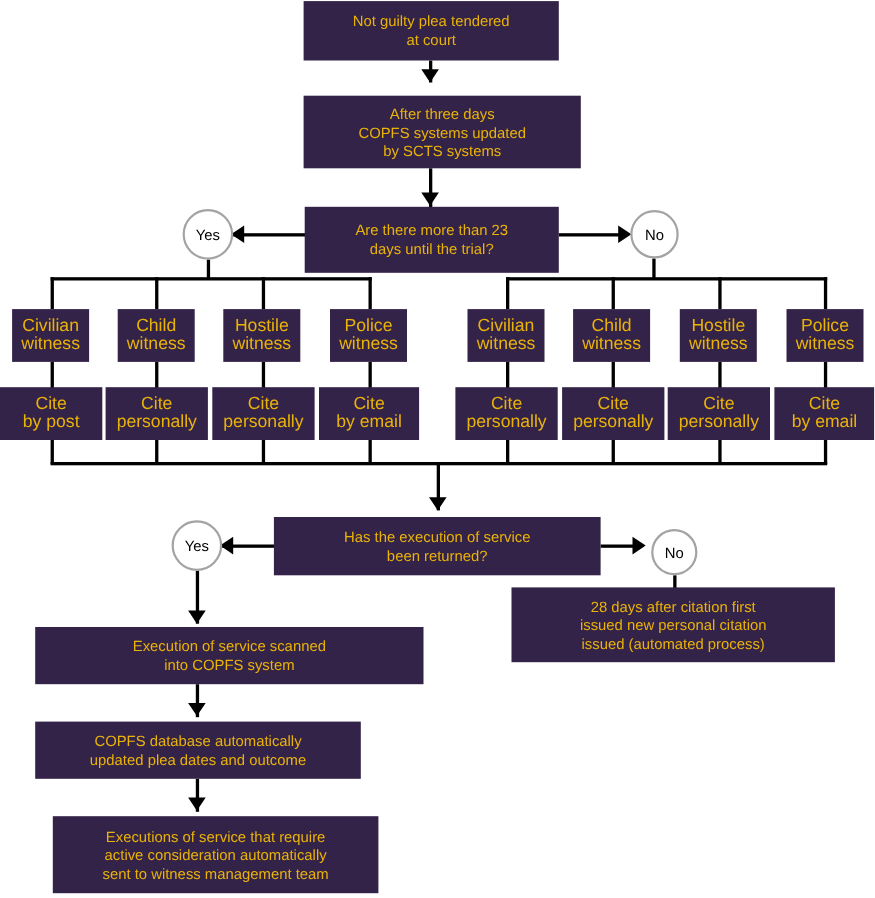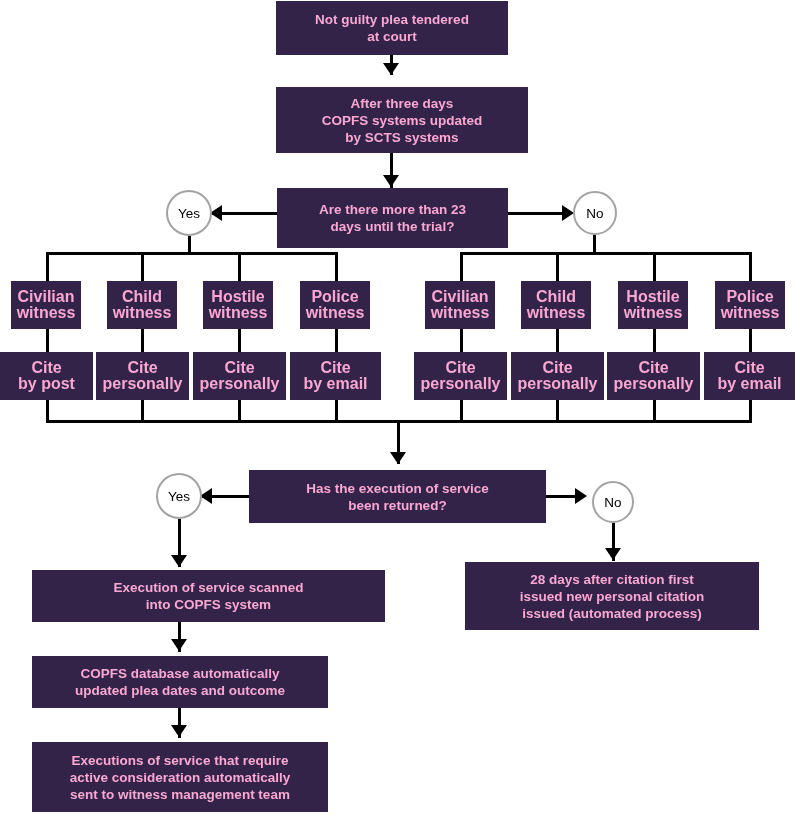--- a/index.html
+++ b/index.html
@@ -6,32 +6,31 @@
   #canvas{
     position:relative;
     width:795px;height:816px;
     background:#ffffff;
     font-family:"Liberation Sans", sans-serif;
     overflow:hidden;
   }
   .node{
     position:absolute;
     background:#342348;
-    color:#f9a8d4;
+    color:#eab308;
     display:flex;
     align-items:center;
     justify-content:center;
     text-align:center;
     font-size:13.5px;
     line-height:17px;
     box-sizing:border-box;
     padding:2px 4px;
     white-space:pre-line;
     z-index:3;
-    font-weight:bold;
   }
   .node.small{font-size:16px;line-height:16px;}
   .circle{
     position:absolute;
     border:2px solid #a3a3a3;
     border-radius:50%;
     background:#ffffff;
     color:#000000;
     display:flex;
     align-items:center;
@@ -184,24 +183,24 @@
 
   <div class="ln v" style="left:178px;top:622px;height:30px;"></div>
   <div class="arrow down" style="left:171px;top:639px;"></div>
 
   <div class="node" style="left:32px;top:656px;width:296px;height:52px;">COPFS database automatically
 updated plea dates and outcome</div>
 
   <div class="ln v" style="left:178px;top:708px;height:30px;"></div>
   <div class="arrow down" style="left:171px;top:725px;"></div>
 
-  <div class="node" style="left:32px;top:742px;width:296px;height:70px;">Executions of service that require
+  <div class="node" style="left:48px;top:742px;width:296px;height:70px;">Executions of service that require
 active consideration automatically
 sent to witness management team</div>
 
   <div class="ln v" style="left:612px;top:523px;height:38px;"></div>
   <div class="arrow down" style="left:605px;top:548px;"></div>
 
-  <div class="node" style="left:465px;top:562px;width:294px;height:68px;">28 days after citation first
+  <div class="node" style="left:465px;top:534px;width:294px;height:68px;">28 days after citation first
 issued new personal citation
 issued (automated process)</div>
 
 </div>
 
 </body></html>

